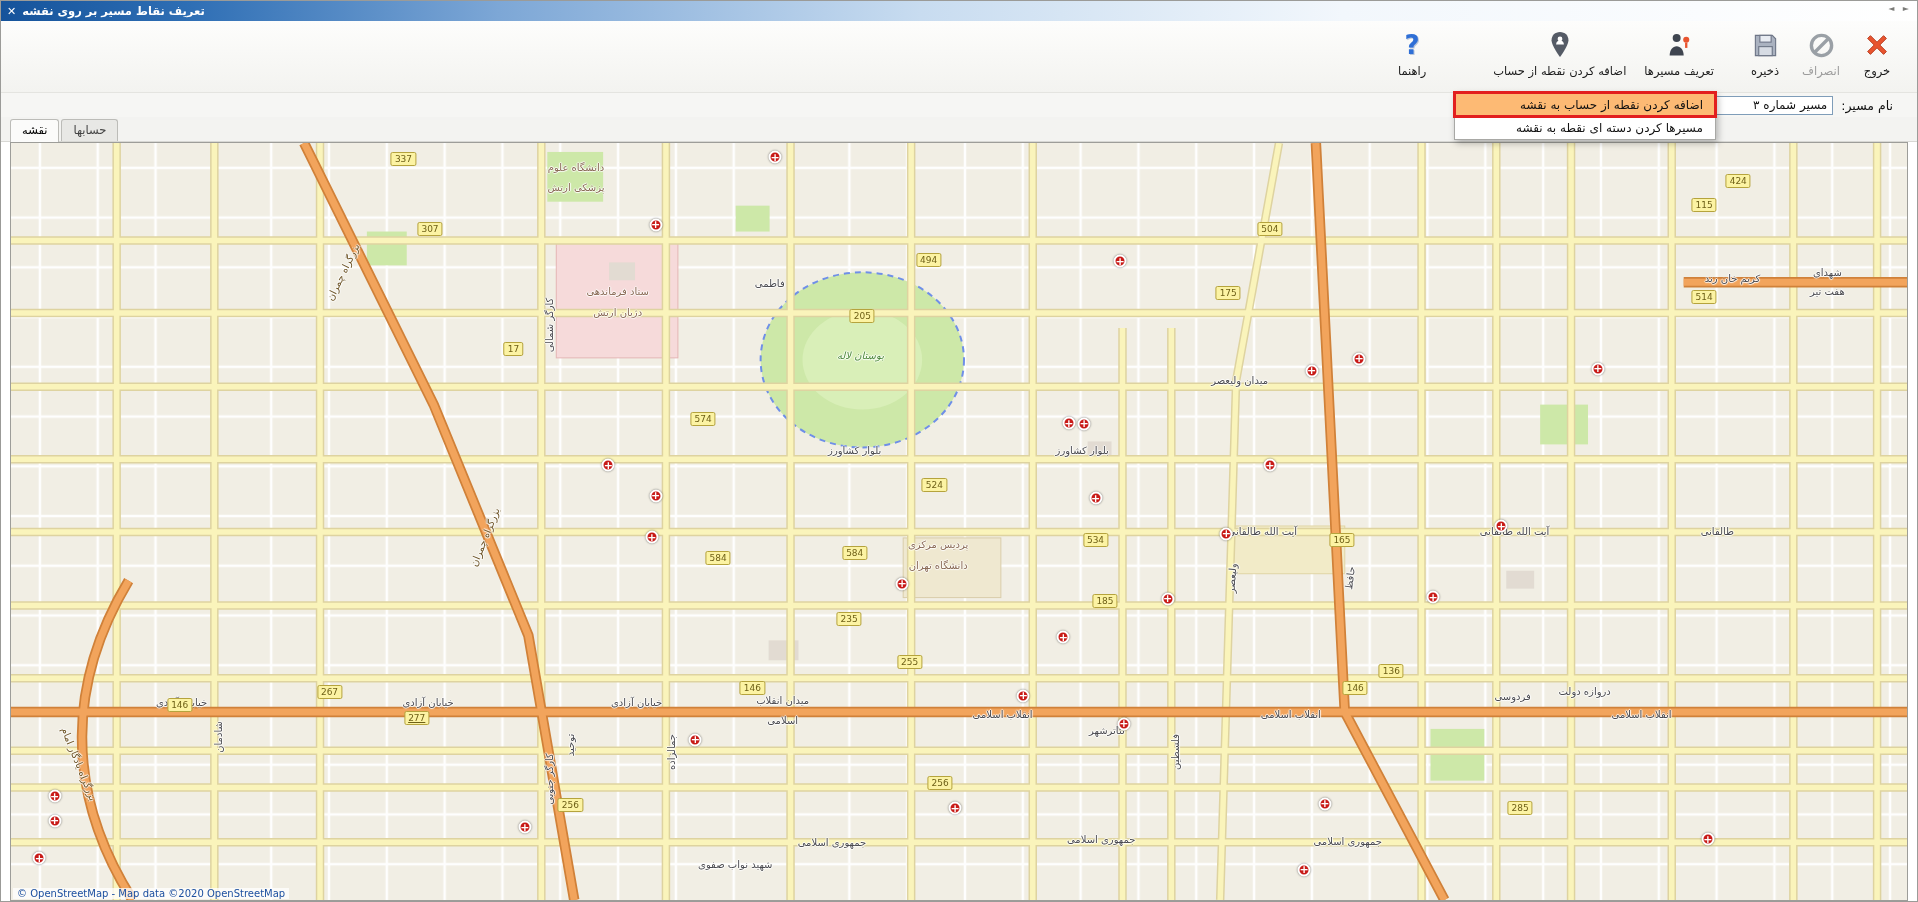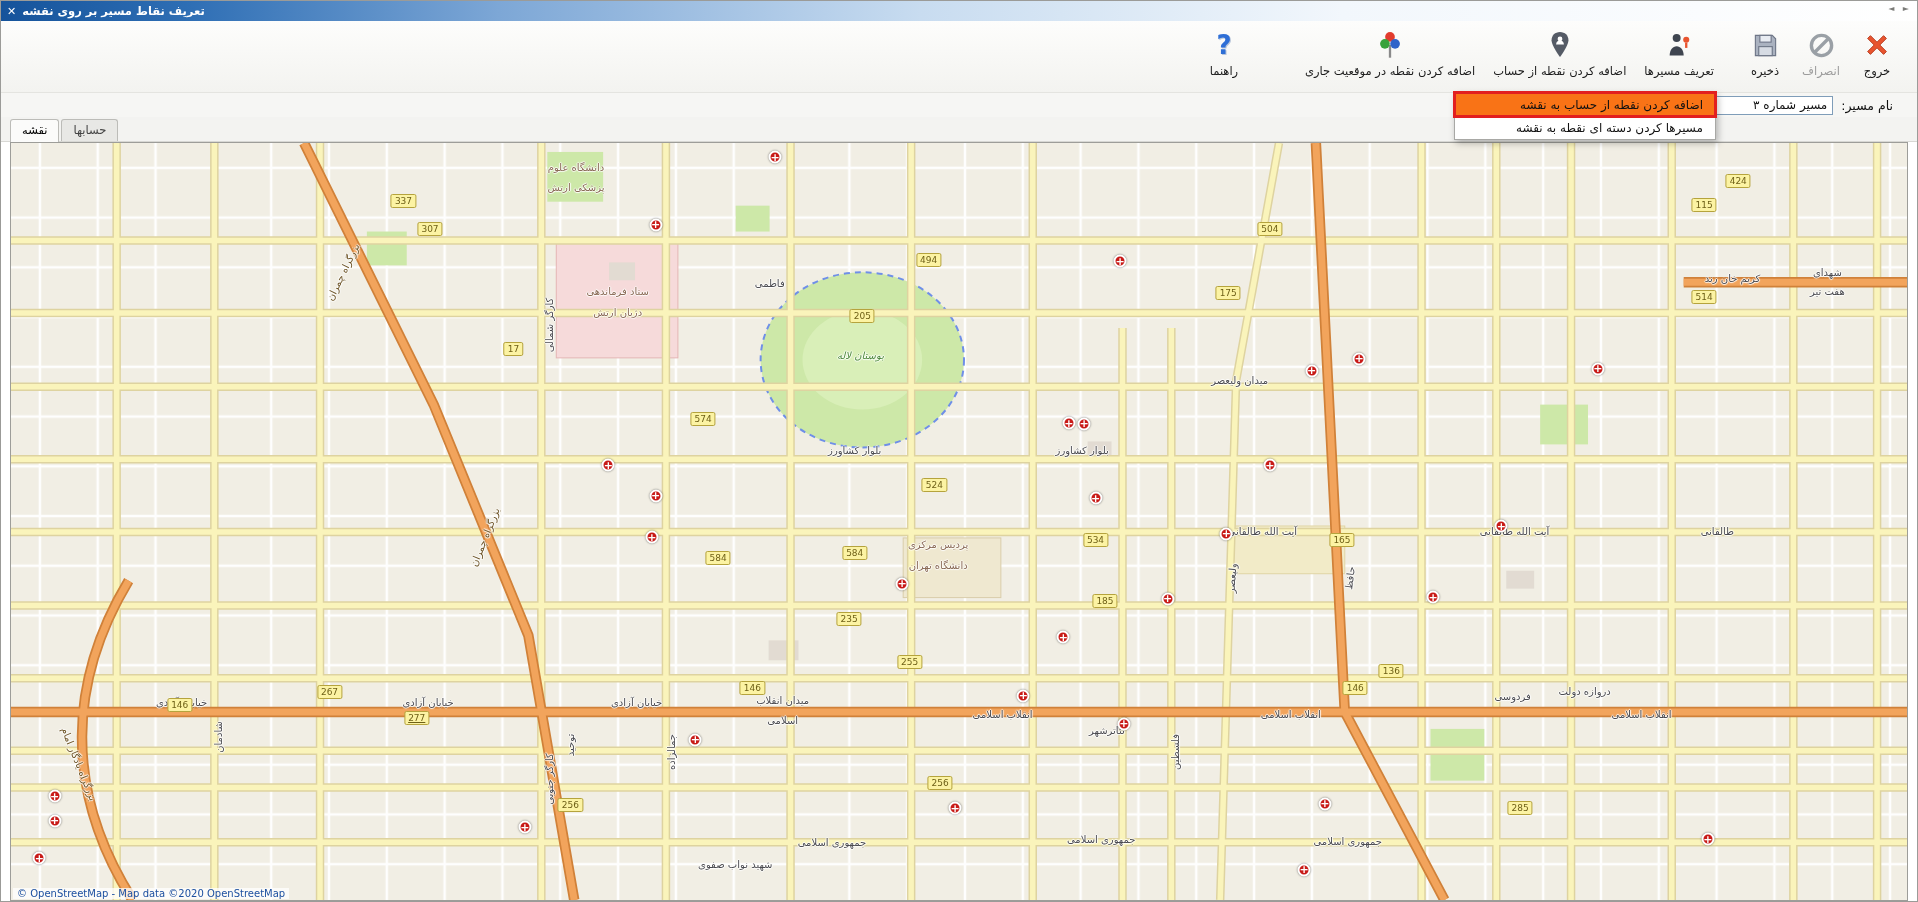--- a/index.html
+++ b/index.html
@@ -38,21 +38,21 @@
   .tabs-row { position:absolute; top:116px; left:0; right:0; height:25px; background:#f3f3f1;
     border-bottom:1px solid #d8d8d4; direction:ltr; display:flex; align-items:flex-end; padding:0 0 0 9px; gap:2px; }
   .tab { font-size:11.5px; padding:3px 11px 4px; border:1px solid #bcbcb8; border-bottom:none;
     border-radius:3px 3px 0 0; background:#e8e8e5; color:#444; margin-top:3px; }
   .tab.active { background:#fbfbfa; color:#000; margin-top:1px; padding-bottom:5px; margin-bottom:-1px; }
 
   
   .dropdown-menu { position:absolute; top:91px; right:201px; width:262px; z-index:40;
     background:#fff; border:1px solid #a8a8a5; box-shadow:2px 3px 7px rgba(0,0,0,.28); font-size:12px; }
   .menu-item { height:23px; display:flex; align-items:center; padding:0 12px; color:#111; white-space:nowrap; }
-  .menu-item.selected { background:#f97316; outline:3px solid #e21f1f; outline-offset:-1px; }
+  .menu-item.selected { background:#fdba74; outline:3px solid #e21f1f; outline-offset:-1px; }
 
   
   .map { position:absolute; top:141px; left:9px; right:9px; bottom:0; border:1px solid #9d9d99;
     background:#f1eee4; overflow:hidden; }
   .map svg.roads { position:absolute; inset:0; width:100%; height:100%; }
   #map-overlay { position:absolute; inset:0; }
   .ovl { position:absolute; transform:translate(-50%,-50%); }
   .map-label { font-size:10px; color:#4b4b50; white-space:nowrap;
     text-shadow:0 1px 1px #fff,0 -1px 1px #fff,1px 0 1px #fff,-1px 0 1px #fff; }
   .map-label.major { color:#6d5426; }
@@ -118,31 +118,20 @@
     </div>
     <div class="tbtn">
       <span class="ticon">
         <svg width="26" height="30" viewBox="0 0 24 26">
             <path d="M12 1 C7.4 1 4.2 4.3 4.2 8.5 C4.2 13.6 12 24 12 24 C12 24 19.8 13.6 19.8 8.5 C19.8 4.3 16.6 1 12 1 Z" fill="#555b66"></path>
             <circle cx="12" cy="7.4" r="2.2" fill="#fff"></circle>
             <path d="M8.4 12.6 c0-2.4 1.6-3.7 3.6-3.7 s3.6 1.3 3.6 3.7 z" fill="#fff"></path>
           </svg>
       </span>
       <span>اضافه کردن نقطه از حساب</span>
-    </div>
-    <div class="tbtn">
-      <span class="ticon">
-        <svg width="28" height="30" viewBox="0 0 24 26">
-            <line x1="12" y1="13" x2="12" y2="24" stroke="#8a8a8a" stroke-width="2"></line>
-            <circle cx="12" cy="6" r="4.2" fill="#e23c2e"></circle>
-            <circle cx="7.6" cy="12" r="4.2" fill="#39a23c"></circle>
-            <circle cx="16.4" cy="12" r="4.2" fill="#2f63c9"></circle>
-          </svg>
-      </span>
-      <span>اضافه کردن نقطه در موقعیت جاری</span>
     </div>
     <div class="tbtn gap-lg">
       <span class="ticon">
           <span class="help-q">?</span>
         </span>
       <span>راهنما</span>
     </div>
   </div>
 
   <div class="route-row">
@@ -250,21 +239,21 @@
         <span class="ovl map-label" style="left: 95.8%; top: 19.6%;">هفت تیر</span>
         <span class="ovl map-label" style="left: 79.2%; top: 73%;">فردوسی</span>
         <span class="ovl map-label" style="left: 83%; top: 72.4%;">دروازه دولت</span>
         <span class="ovl map-label" style="left: 64.4%; top: 57.5%; transform: translate(-50%, -50%) rotate(-86deg);">ولیعصر</span>
         <span class="ovl map-label" style="left: 70.6%; top: 57.5%; transform: translate(-50%, -50%) rotate(-83deg);">حافظ</span>
         <span class="ovl map-label" style="left: 29.5%; top: 79.5%; transform: translate(-50%, -50%) rotate(-90deg);">توحید</span>
         <span class="ovl map-label" style="left: 34.8%; top: 80.5%; transform: translate(-50%, -50%) rotate(-90deg);">جمالزاده</span>
         <span class="ovl map-label" style="left: 61.4%; top: 80.5%; transform: translate(-50%, -50%) rotate(-90deg);">فلسطین</span>
         <span class="ovl map-label" style="left: 10.9%; top: 78.5%; transform: translate(-50%, -50%) rotate(-90deg);">شادمان</span>
         <span class="ovl map-label" style="left: 38.2%; top: 95.3%;">شهید نواب صفوی</span>
-        <span class="ovl map-shield" style="left: 20.7%; top: 2.1%; margin-top: 42px;">337</span>
+        <span class="ovl map-shield" style="left: 20.7%; top: 2.1%;">337</span>
         <span class="ovl map-shield" style="left: 22.1%; top: 11.4%;">307</span>
         <span class="ovl map-shield" style="left: 91.1%; top: 5%;">424</span>
         <span class="ovl map-shield" style="left: 89.3%; top: 8.2%;">115</span>
         <span class="ovl map-shield" style="left: 66.4%; top: 11.4%;">504</span>
         <span class="ovl map-shield" style="left: 48.4%; top: 15.4%;">494</span>
         <span class="ovl map-shield" style="left: 44.9%; top: 22.8%;">205</span>
         <span class="ovl map-shield" style="left: 64.2%; top: 19.8%;">175</span>
         <span class="ovl map-shield" style="left: 89.3%; top: 20.3%;">514</span>
         <span class="ovl map-shield" style="left: 36.5%; top: 36.5%;">574</span>
         <span class="ovl map-shield" style="left: 37.3%; top: 54.8%;">584</span>

